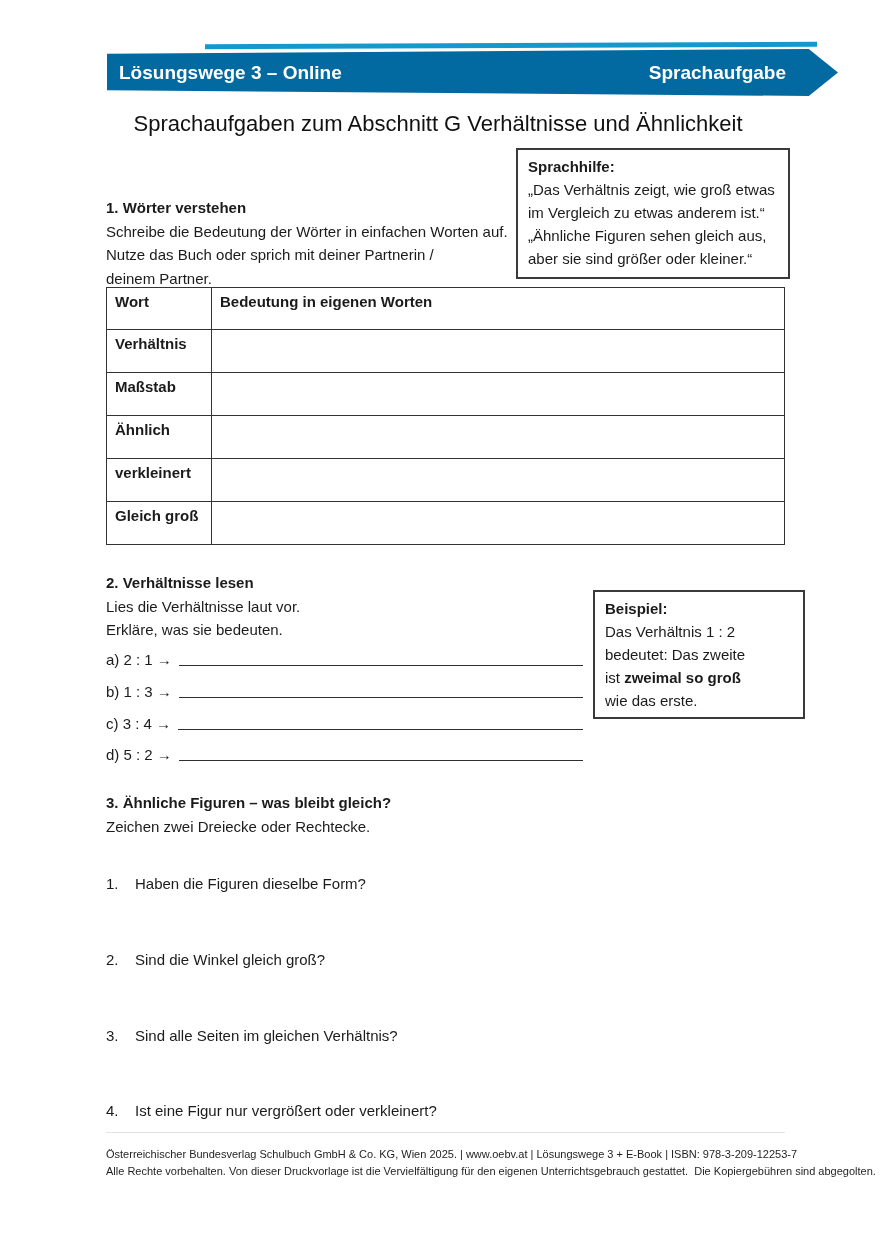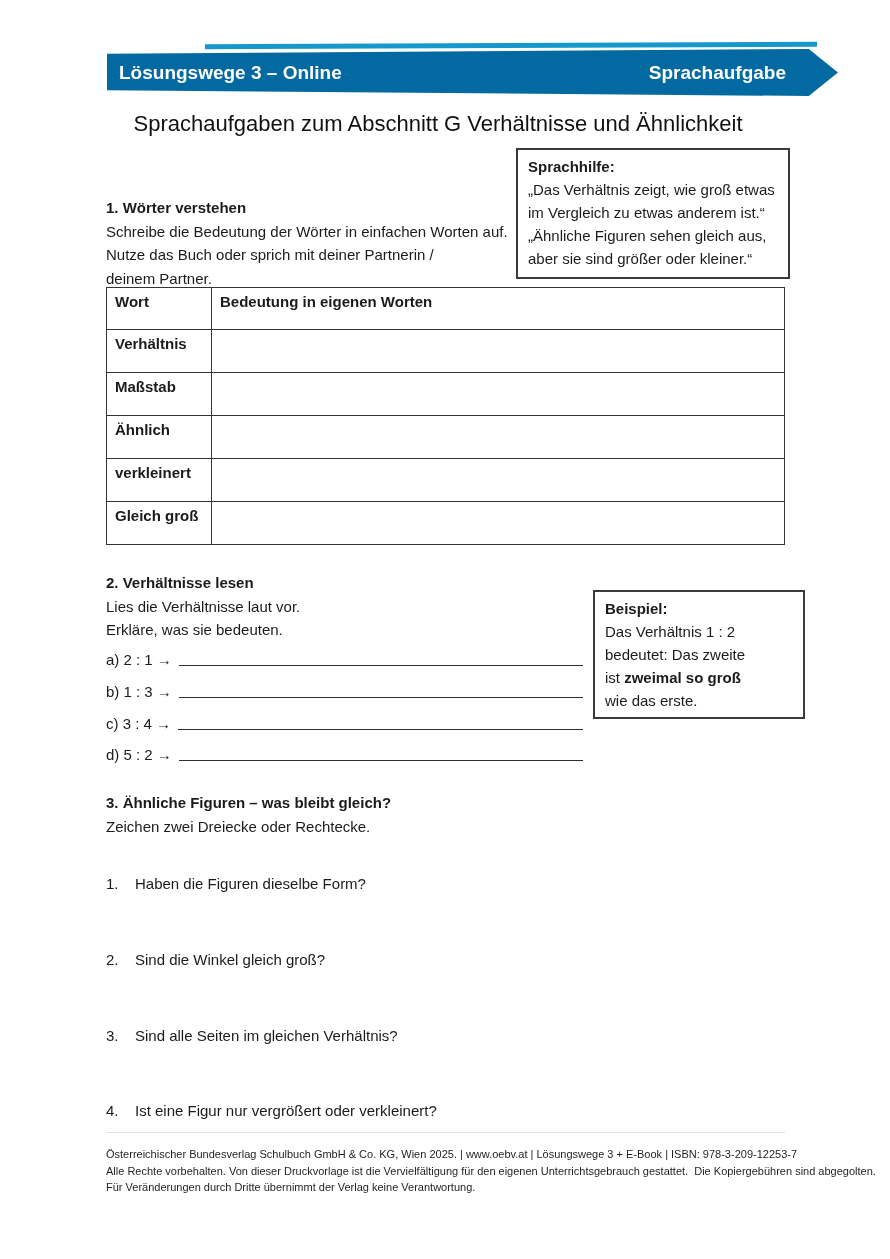--- a/index.html
+++ b/index.html
@@ -189,16 +189,15 @@
   </div>
   <div class="question q4">
     <span class="q-num">4.</span>
     <span class="q-text">Ist eine Figur nur vergrößert oder verkleinert?</span>
   </div>
 
   <div class="footer-rule"></div>
   <div class="footer">
     <div class="footer-line">Österreichischer Bundesverlag Schulbuch GmbH &amp; Co. KG, Wien 2025. | www.oebv.at | Lösungswege 3 + E-Book | ISBN: 978-3-209-12253-7</div>
     <div class="footer-line">Alle Rechte vorbehalten. Von dieser Druckvorlage ist die Vervielfältigung für den eigenen Unterrichtsgebrauch gestattet.  Die Kopiergebühren sind abgegolten.</div>
-    <div class="footer-line">Für Veränderungen durch Dritte übernimmt der Verlag keine Verantwortung.</div>
   </div>
 
 </div>
 
 </body></html>

